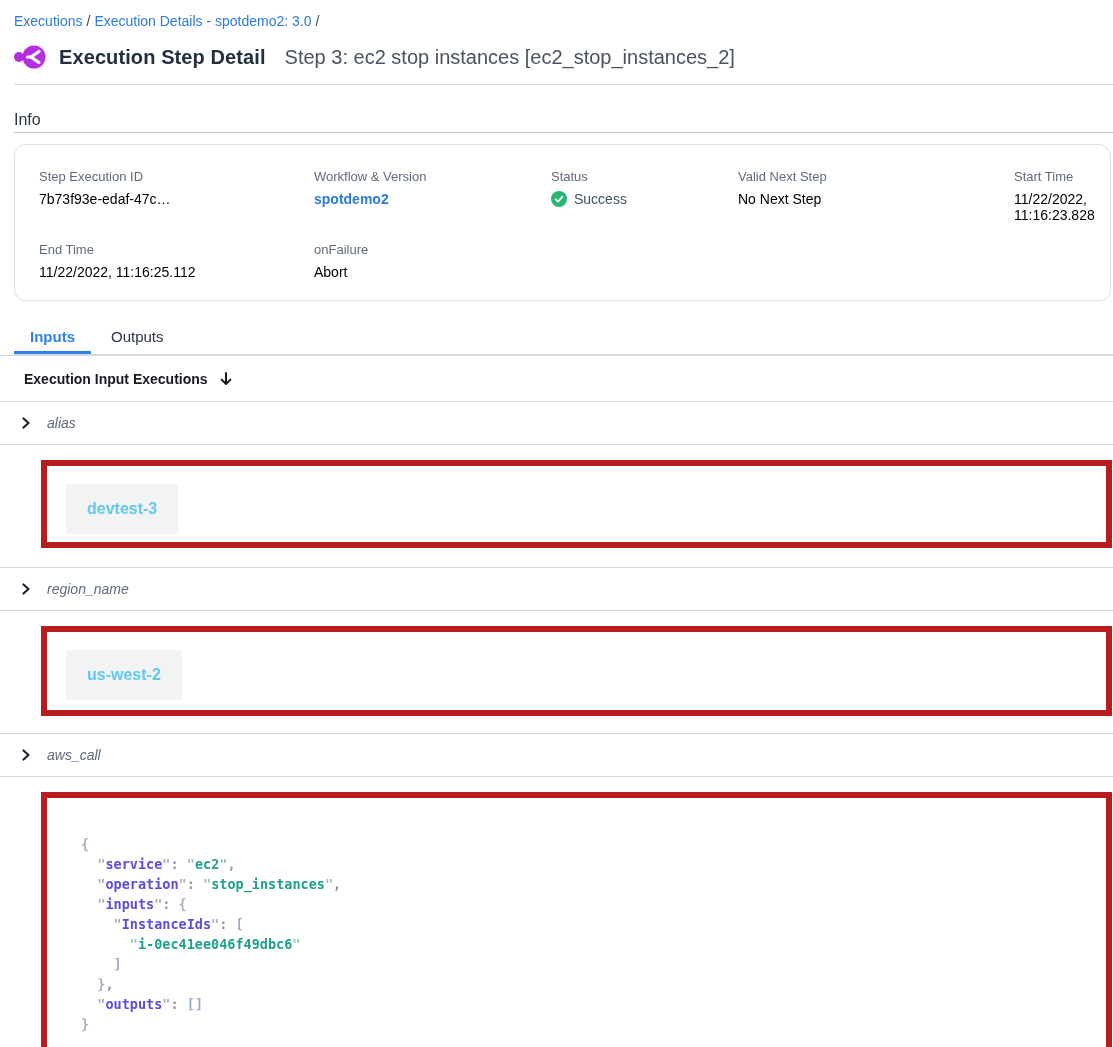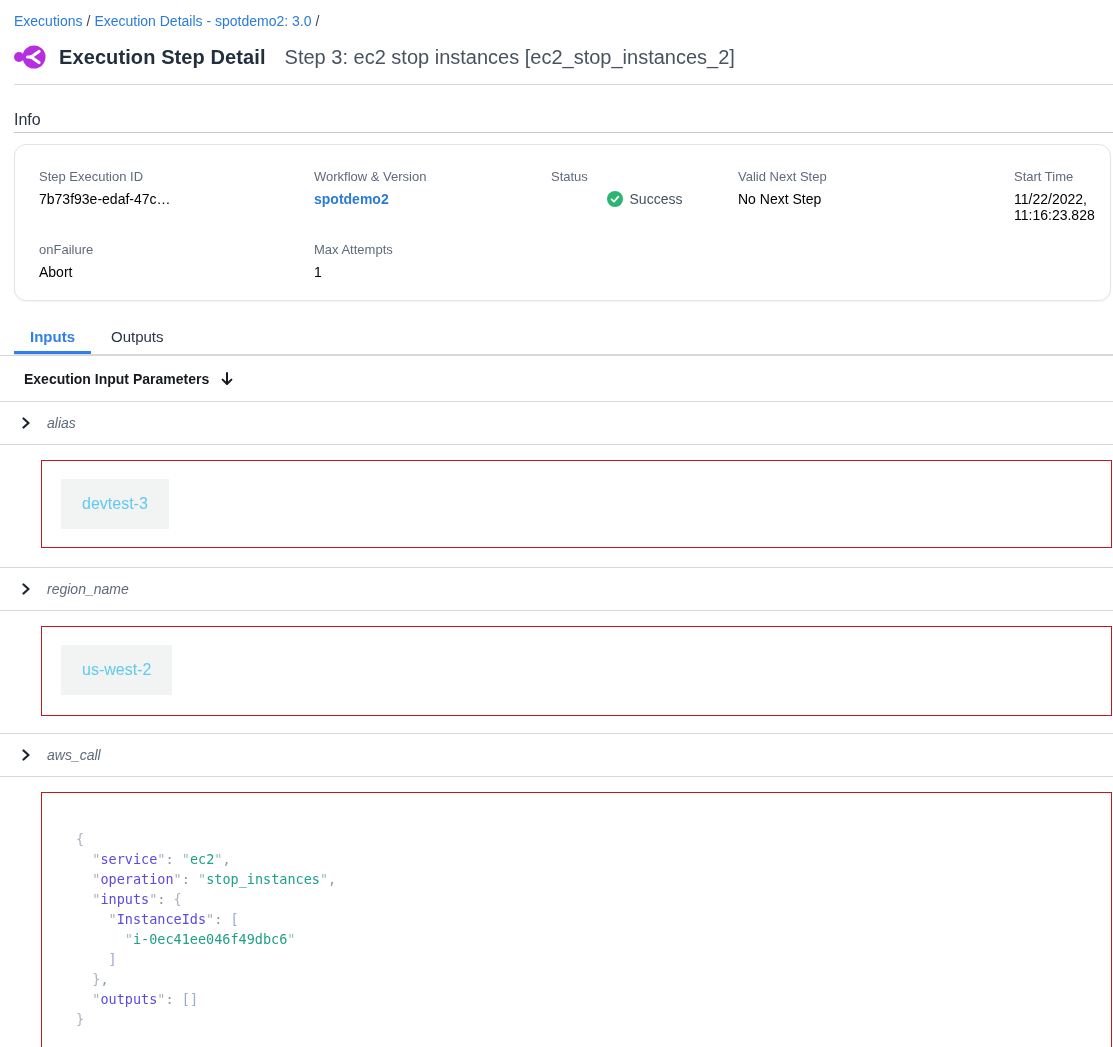--- a/index.html
+++ b/index.html
@@ -29,21 +29,21 @@
   .card{
     margin:11px 1px 0 14px;width:1097px;box-sizing:border-box;height:157px;
     border:1px solid #e4e4e4;border-radius:12px;background:#fff;
     box-shadow:0 1px 2px rgba(0,0,0,.05);
     padding:24px 0 0 24px;
   }
   .grid{display:grid;grid-template-columns:275px 237px 187px 276px auto;row-gap:19px;}
   .lbl{font-size:13px;color:#5f6b7a;}
   .val{margin-top:7px;font-size:14px;font-weight:400;color:#000000;}
   .val.link{color:#2b7cd9;font-weight:600;cursor:pointer;}
-  .val.status{font-weight:400;color:#43525f;display:flex;align-items:center;gap:7px;justify-content:center;}
+  .val.status{font-weight:400;color:#43525f;display:flex;align-items:center;gap:7px;}
   .okicon{width:16px;height:16px;display:inline-block;}
   
   .tabs{margin:27px 0 0 14px;display:flex;border-bottom:1px solid #d9d9d9;}
   .tab{font-size:15px;padding-bottom:9px;color:#2b3345;cursor:pointer;}
   .tab.active{color:#2f80ed;font-weight:600;min-width:77px;text-align:center;
     box-shadow:inset 0 -3px 0 #2f80ed;}
   .tab.inactive{margin-left:20px;}
   .tabs-gap{margin-top:15px;}
   
   .params-head{
@@ -53,21 +53,22 @@
   .dl-icon{width:16px;height:16px;}
   .sec-head{
     padding:13px 0 13px 20px;display:flex;align-items:center;gap:15px;
     border-bottom:1px solid #d6d9db;cursor:pointer;
   }
   .sec-label{font-size:14px;color:#5f6b7a;font-style:italic;}
   .chev{width:12px;height:12px;flex:0 0 auto;}
   
   .panel{
     margin:15px 0 0 41px;width:1071px;box-sizing:border-box;background:#fff;
-    border:1px solid #b91c1c;
+    border:6px solid #b91c1c;
+    font-weight:bold;
   }
   .panel.h88{height:88px;}
   .panel.h90{height:90px;}
   .panel.code{height:300px;}
   .chip{
     display:inline-block;margin:18px 0 0 19px;padding:16px 21px;
     background:#f2f3f3;color:#62c9ef;font-size:16px;
   }
   
   .codewrap{padding:36px 0 0 34px;font-family:"DejaVu Sans Mono", monospace;
@@ -126,40 +127,40 @@
     </div>
     <div class="cell">
       <div class="lbl">Valid Next Step</div>
       <div class="val">No Next Step</div>
     </div>
     <div class="cell">
       <div class="lbl">Start Time</div>
       <div class="val">11/22/2022, 11:16:23.828</div>
     </div>
     <div class="cell">
+      <div class="lbl">End Time</div>
+      <div class="val">11/22/2022, 11:16:25.112</div>
+    </div>
+    <div class="cell">
       <div class="lbl">onFailure</div>
       <div class="val">Abort</div>
-    </div>
-    <div class="cell">
-      <div class="lbl">Max Attempts</div>
-      <div class="val">1</div>
     </div>
     <div class="cell"></div>
   </div>
 </div>
 
 <div class="tabs">
   <div class="tab active">Inputs</div>
   <div class="tab inactive">Outputs</div>
 </div>
 
 <div class="rule full tabs-gap"></div>
 
 <div class="params-head">
-  <span>Execution Input Parameters</span>
+  <span>Execution Input Executions</span>
   <svg class="dl-icon" viewBox="0 0 16 16">
     <path d="M8 2 V12" stroke="#16191f" stroke-width="2" stroke-linecap="round"></path>
     <path d="M3.6 8.6 L8 13 L12.4 8.6" fill="none" stroke="#16191f" stroke-width="2" stroke-linecap="round" stroke-linejoin="round"></path>
   </svg>
 </div>
 
 <div class="sec-head">
   <svg class="chev" viewBox="0 0 12 12">
     <polyline points="3.5,1.5 8.5,6 3.5,10.5" fill="none" stroke="#1b2430" stroke-width="2.2" stroke-linecap="round" stroke-linejoin="round"></polyline>
   </svg>

